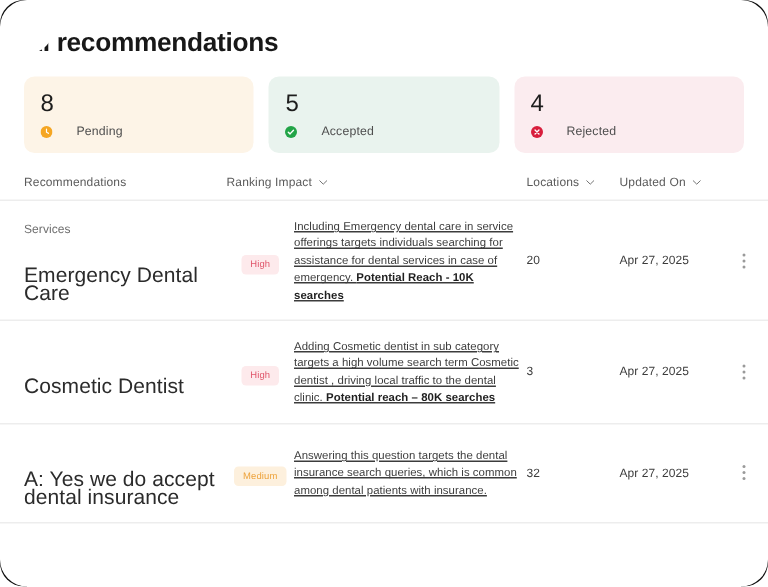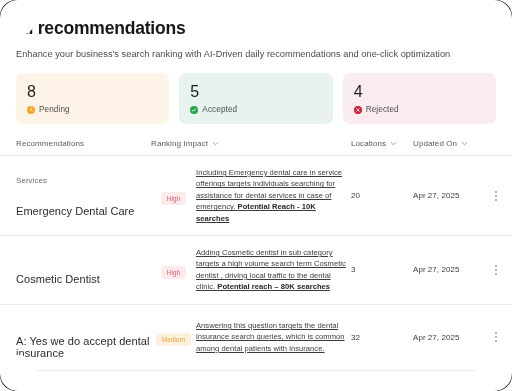--- a/index.html
+++ b/index.html
@@ -90,21 +90,21 @@
     font-size: 16px;
     font-weight: 400;
     color: #1d1d1d;
     line-height: 19px;
     letter-spacing: 0.2px;
   }
 
   .stat-label-row {
     display: flex;
     align-items: center;
-    gap: 4px;
+    gap: 16px;
     margin-top: 4px;
     text-align: right;
   }
 
   .stat-label {
     font-size: 8.2px;
     color: #4e4e4e;
     letter-spacing: 0.1px;
   }
 
@@ -166,21 +166,21 @@
   }
   .trow:last-child { border-bottom: none; }
 
   .rec-title {
     font-size: 8px;
     color: #6e6e6e;
     line-height: 11px;
     letter-spacing: 0.05px;
   }
   .rec-sub {
-    font-size: 11px;
+    font-size: 14px;
     color: #2b2b2b;
     line-height: 12px;
     margin-top: 19px;
     letter-spacing: 0.05px;
   }
 
   .pill {
     display: inline-block;
     font-size: 6.3px;
     padding: 3px 6px;
@@ -227,21 +227,20 @@
     display: block;
   }
 </style>
 </head>
 <body>
 
 <div id="app-card">
 
   <div id="header">
     <div id="page-title">AI recommendations</div>
-    <div id="page-subtitle">Enhance your business's search ranking with AI-Driven daily recommendations and one-click optimization</div>
   </div>
 
   <div id="stats">
 
     <div class="stat-card" id="stat-0" style="background: rgb(253, 244, 231);">
       <div class="stat-value">8</div>
       <div class="stat-label-row">
         <span class="stat-dot">
           <svg width="8" height="8" viewBox="0 0 16 16">
             <circle cx="8" cy="8" r="8" fill="#f5a623"></circle>

